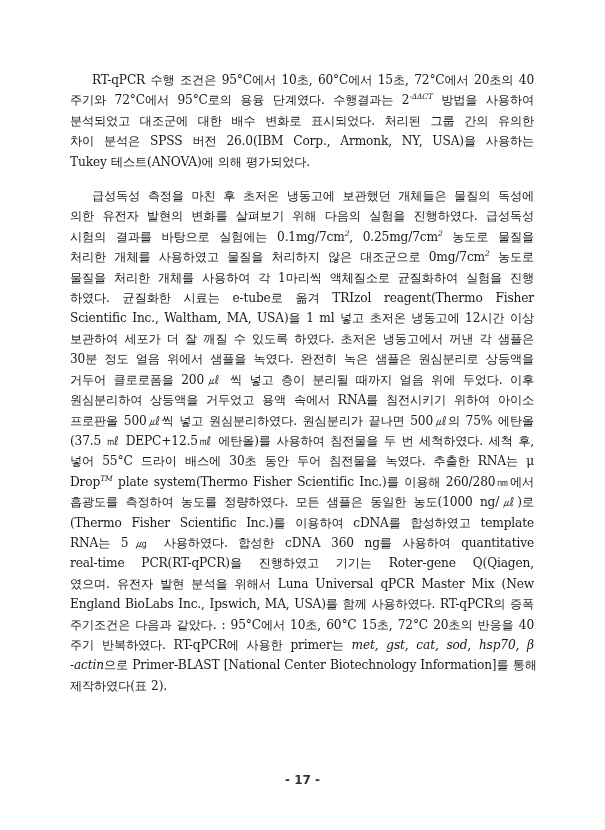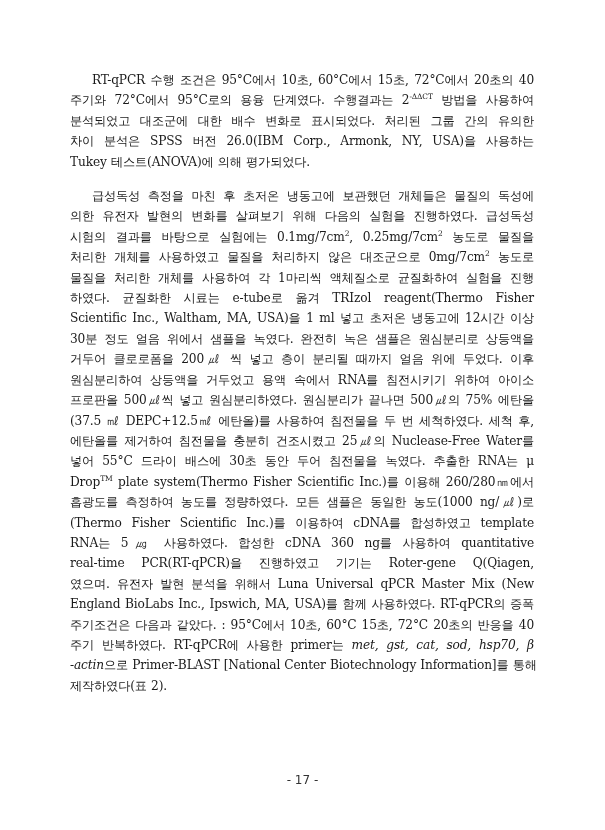--- a/index.html
+++ b/index.html
@@ -44,31 +44,33 @@
     .line.first {
       padding-left: 22px;
     }
     .line.last {
       text-align-last: left;
     }
     sup {
       font-size: 7.5px;
       line-height: 0;
       vertical-align: 5px;
+      font-style: italic;
     }
     .it { font-style: italic; }
     .page-number {
       position: absolute;
       top: 773px;
       left: 0;
       width: 605px;
       text-align: center;
       font-family: "DejaVu Sans", "Liberation Sans", sans-serif;
       font-size: 12px;
       color: #333333;
+      font-weight: bold;
     }
   </style>
 </head>
 <body>
 
 <div class="page">
 
   <p class="para">
     <span class="line first"><span>RT-qPCR 수행 조건은 95°C에서 10초, 60°C에서 15초, 72°C에서 20초의 40</span></span>
     <span class="line"><span>주기와 72°C에서 95°C로의 용융 단계였다. 수행결과는 2</span><sup>-ΔΔCT</sup><span> 방법을 사용하여</span></span>
@@ -78,26 +80,26 @@
   </p>
 
   <p class="para">
     <span class="line first"><span>급성독성 측정을 마친 후 초저온 냉동고에 보관했던 개체들은 물질의 독성에</span></span>
     <span class="line"><span>의한 유전자 발현의 변화를 살펴보기 위해 다음의 실험을 진행하였다. 급성독성</span></span>
     <span class="line"><span>시험의 결과를 바탕으로 실험에는 0.1mg/7cm</span><sup>2</sup><span>, 0.25mg/7cm</span><sup>2</sup><span> 농도로 물질을</span></span>
     <span class="line"><span>처리한 개체를 사용하였고 물질을 처리하지 않은 대조군으로 0mg/7cm</span><sup>2</sup><span> 농도로</span></span>
     <span class="line"><span>물질을 처리한 개체를 사용하여 각 1마리씩 액체질소로 균질화하여 실험을 진행</span></span>
     <span class="line"><span>하였다. 균질화한 시료는 e-tube로 옮겨 TRIzol reagent(Thermo Fisher</span></span>
     <span class="line"><span>Scientific Inc., Waltham, MA, USA)을 1 ml 넣고 초저온 냉동고에 12시간 이상</span></span>
+    <span class="line"><span>보관하여 세포가 더 잘 깨질 수 있도록 하였다. 초저온 냉동고에서 꺼낸 각 샘플은</span></span>
     <span class="line"><span>30분 정도 얼음 위에서 샘플을 녹였다. 완전히 녹은 샘플은 원심분리로 상등액을</span></span>
     <span class="line"><span>거두어 클로로폼을 200㎕ 씩 넣고 층이 분리될 때까지 얼음 위에 두었다. 이후</span></span>
     <span class="line"><span>원심분리하여 상등액을 거두었고 용액 속에서 RNA를 침전시키기 위하여 아이소</span></span>
     <span class="line"><span>프로판올 500㎕씩 넣고 원심분리하였다. 원심분리가 끝나면 500㎕의 75% 에탄올</span></span>
     <span class="line"><span>(37.5 ㎖ DEPC+12.5㎖ 에탄올)를 사용하여 침전물을 두 번 세척하였다. 세척 후,</span></span>
-    <span class="line"><span>에탄올를 제거하여 침전물을 충분히 건조시켰고 25㎕의 Nuclease-Free Water를</span></span>
     <span class="line"><span>넣어 55°C 드라이 배스에 30초 동안 두어 침전물을 녹였다. 추출한 RNA는 μ</span></span>
     <span class="line"><span>Drop</span><sup>TM</sup><span> plate system(Thermo Fisher Scientific Inc.)를 이용해 260/280㎚에서</span></span>
     <span class="line"><span>흡광도를 측정하여 농도를 정량하였다. 모든 샘플은 동일한 농도(1000 ng/㎕)로</span></span>
     <span class="line"><span>(Thermo Fisher Scientific Inc.)를 이용하여 cDNA를 합성하였고 template</span></span>
     <span class="line"><span>RNA는 5㎍ 사용하였다. 합성한 cDNA 360 ng를 사용하여 quantitative</span></span>
     <span class="line"><span>real-time PCR(RT-qPCR)을 진행하였고 기기는 Roter-gene Q(Qiagen,</span></span>
     <span class="line"><span>였으며. 유전자 발현 분석을 위해서 Luna Universal qPCR Master Mix (New</span></span>
     <span class="line"><span>England BioLabs Inc., Ipswich, MA, USA)를 함께 사용하였다. RT-qPCR의 증폭</span></span>
     <span class="line"><span>주기조건은 다음과 같았다. : 95°C에서 10초, 60°C 15초, 72°C 20초의 반응을 40</span></span>
     <span class="line"><span>주기 반복하였다. RT-qPCR에 사용한 primer는 </span><span class="it">met, gst, cat, sod, hsp70, β</span></span>

